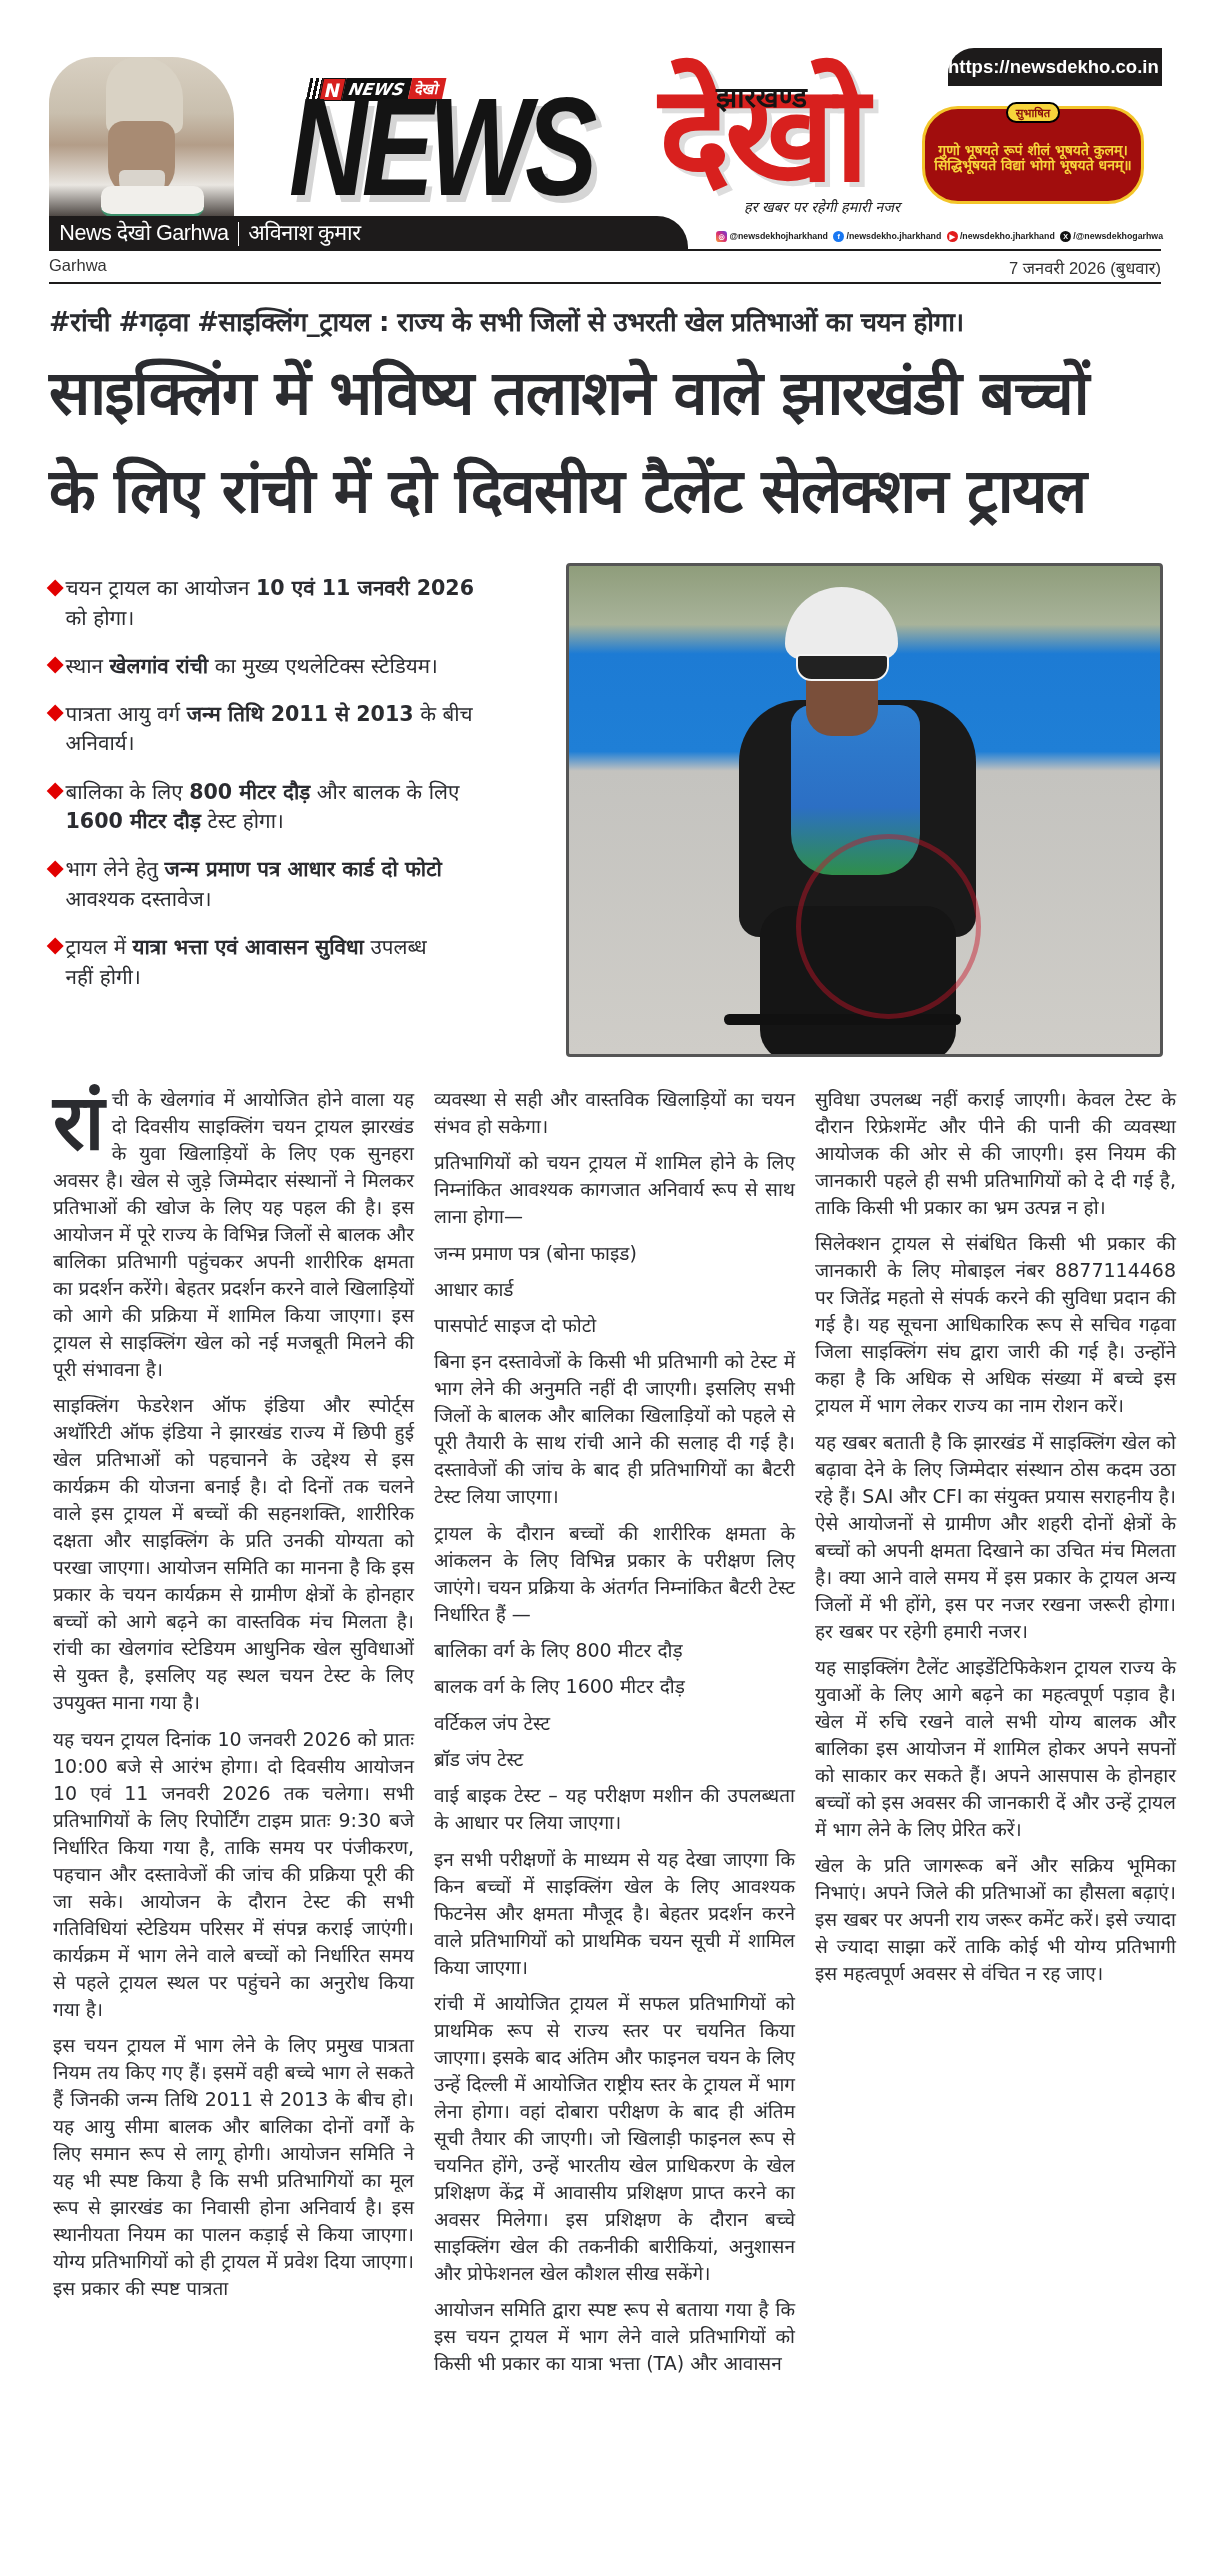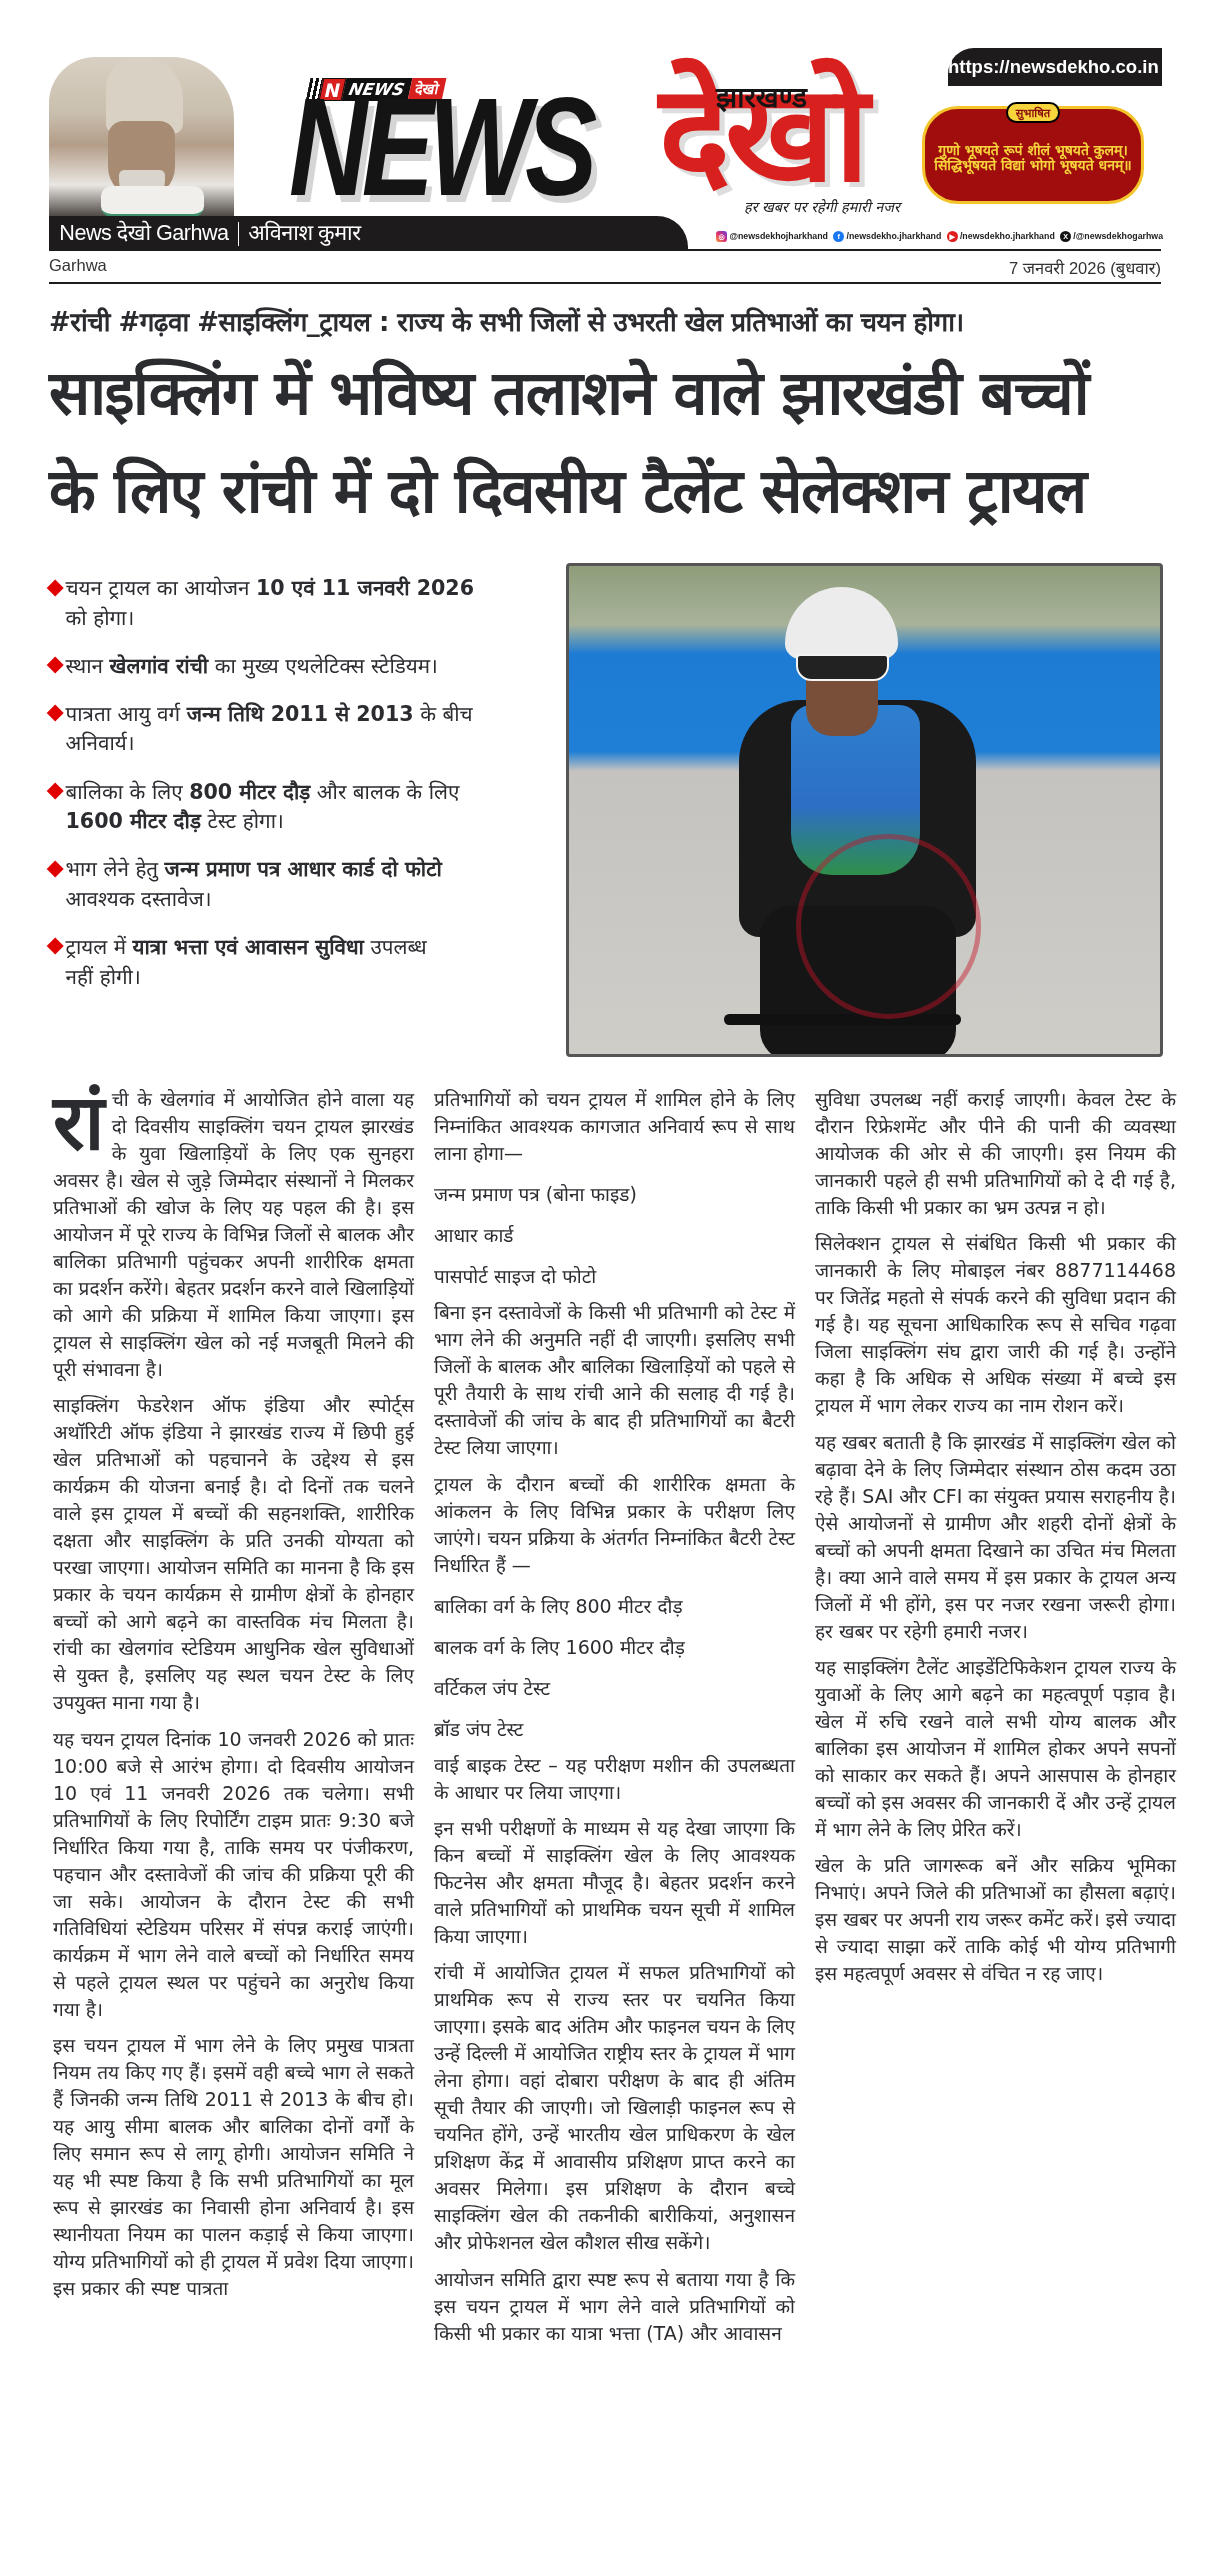--- a/index.html
+++ b/index.html
@@ -74,21 +74,21 @@
   .hero-photo .bars { position: absolute; left: 155px; top: 448px; width: 237px; height: 11.3px; background: #111; border-radius: 5.2px; }
   .hero-photo .watermark { position: absolute; left: 227px; top: 268px; width: 185px; height: 185px; border: 5.2px solid rgba(200,20,40,0.45); border-radius: 50%; }
 
   
   .col { position: absolute; top: 1086px; width: 361px; font-size: 19px; line-height: 27px; text-align: justify; color: #2b2c30; }
   .col p { margin-bottom: 9.3px; }
   .col-1 { left: 53px; }
   .col-2 { left: 434px; }
   .col-3 { left: 815px; }
   .dropcap { float: left; font-size: 77px; line-height: 67px; font-weight: bold; margin: 3.1px 7.2px 0 0; color: #2b2c30; }
-  .doc-line { text-align: left; margin-top: 14px; }
+  .doc-line { text-align: left; }
   .quote { padding: 0 15.5px; margin: 20.6px 0 31px 0 !important; }
 </style>
 </head>
 <body>
 
 <div class="header">
   <div class="portrait">
     <div class="cap"></div>
       <div class="face"></div>
       <div class="beard"></div>
@@ -186,20 +186,21 @@
 </div>
 
 <div class="col col-1">
   <p><span class="dropcap">रां</span><span>ची के खेलगांव में आयोजित होने वाला यह दो दिवसीय साइक्लिंग चयन ट्रायल झारखंड के युवा खिलाड़ियों के लिए एक सुनहरा अवसर है। खेल से जुड़े जिम्मेदार संस्थानों ने मिलकर प्रतिभाओं की खोज के लिए यह पहल की है। इस आयोजन में पूरे राज्य के विभिन्न जिलों से बालक और बालिका प्रतिभागी पहुंचकर अपनी शारीरिक क्षमता का प्रदर्शन करेंगे। बेहतर प्रदर्शन करने वाले खिलाड़ियों को आगे की प्रक्रिया में शामिल किया जाएगा। इस ट्रायल से साइक्लिंग खेल को नई मजबूती मिलने की पूरी संभावना है।</span></p>
   <p>साइक्लिंग फेडरेशन ऑफ इंडिया और स्पोर्ट्स अथॉरिटी ऑफ इंडिया ने झारखंड राज्य में छिपी हुई खेल प्रतिभाओं को पहचानने के उद्देश्य से इस कार्यक्रम की योजना बनाई है। दो दिनों तक चलने वाले इस ट्रायल में बच्चों की सहनशक्ति, शारीरिक दक्षता और साइक्लिंग के प्रति उनकी योग्यता को परखा जाएगा। आयोजन समिति का मानना है कि इस प्रकार के चयन कार्यक्रम से ग्रामीण क्षेत्रों के होनहार बच्चों को आगे बढ़ने का वास्तविक मंच मिलता है। रांची का खेलगांव स्टेडियम आधुनिक खेल सुविधाओं से युक्त है, इसलिए यह स्थल चयन टेस्ट के लिए उपयुक्त माना गया है।</p>
   <p>यह चयन ट्रायल दिनांक 10 जनवरी 2026 को प्रातः 10:00 बजे से आरंभ होगा। दो दिवसीय आयोजन 10 एवं 11 जनवरी 2026 तक चलेगा। सभी प्रतिभागियों के लिए रिपोर्टिंग टाइम प्रातः 9:30 बजे निर्धारित किया गया है, ताकि समय पर पंजीकरण, पहचान और दस्तावेजों की जांच की प्रक्रिया पूरी की जा सके। आयोजन के दौरान टेस्ट की सभी गतिविधियां स्टेडियम परिसर में संपन्न कराई जाएंगी। कार्यक्रम में भाग लेने वाले बच्चों को निर्धारित समय से पहले ट्रायल स्थल पर पहुंचने का अनुरोध किया गया है।</p>
   <p>इस चयन ट्रायल में भाग लेने के लिए प्रमुख पात्रता नियम तय किए गए हैं। इसमें वही बच्चे भाग ले सकते हैं जिनकी जन्म तिथि 2011 से 2013 के बीच हो। यह आयु सीमा बालक और बालिका दोनों वर्गों के लिए समान रूप से लागू होगी। आयोजन समिति ने यह भी स्पष्ट किया है कि सभी प्रतिभागियों का मूल रूप से झारखंड का निवासी होना अनिवार्य है। इस स्थानीयता नियम का पालन कड़ाई से किया जाएगा। योग्य प्रतिभागियों को ही ट्रायल में प्रवेश दिया जाएगा। इस प्रकार की स्पष्ट पात्रता</p>
 </div>
 
 <div class="col col-2">
+  <p>व्यवस्था से सही और वास्तविक खिलाड़ियों का चयन संभव हो सकेगा।</p>
   <p>प्रतिभागियों को चयन ट्रायल में शामिल होने के लिए निम्नांकित आवश्यक कागजात अनिवार्य रूप से साथ लाना होगा—</p>
   <p class="doc-line">जन्म प्रमाण पत्र (बोना फाइड)</p>
   <p class="doc-line">आधार कार्ड</p>
   <p class="doc-line">पासपोर्ट साइज दो फोटो</p>
   <p>बिना इन दस्तावेजों के किसी भी प्रतिभागी को टेस्ट में भाग लेने की अनुमति नहीं दी जाएगी। इसलिए सभी जिलों के बालक और बालिका खिलाड़ियों को पहले से पूरी तैयारी के साथ रांची आने की सलाह दी गई है। दस्तावेजों की जांच के बाद ही प्रतिभागियों का बैटरी टेस्ट लिया जाएगा।</p>
   <p>ट्रायल के दौरान बच्चों की शारीरिक क्षमता के आंकलन के लिए विभिन्न प्रकार के परीक्षण लिए जाएंगे। चयन प्रक्रिया के अंतर्गत निम्नांकित बैटरी टेस्ट निर्धारित हैं —</p>
   <p class="doc-line">बालिका वर्ग के लिए 800 मीटर दौड़</p>
   <p class="doc-line">बालक वर्ग के लिए 1600 मीटर दौड़</p>
   <p class="doc-line">वर्टिकल जंप टेस्ट</p>
   <p class="doc-line">ब्रॉड जंप टेस्ट</p>

